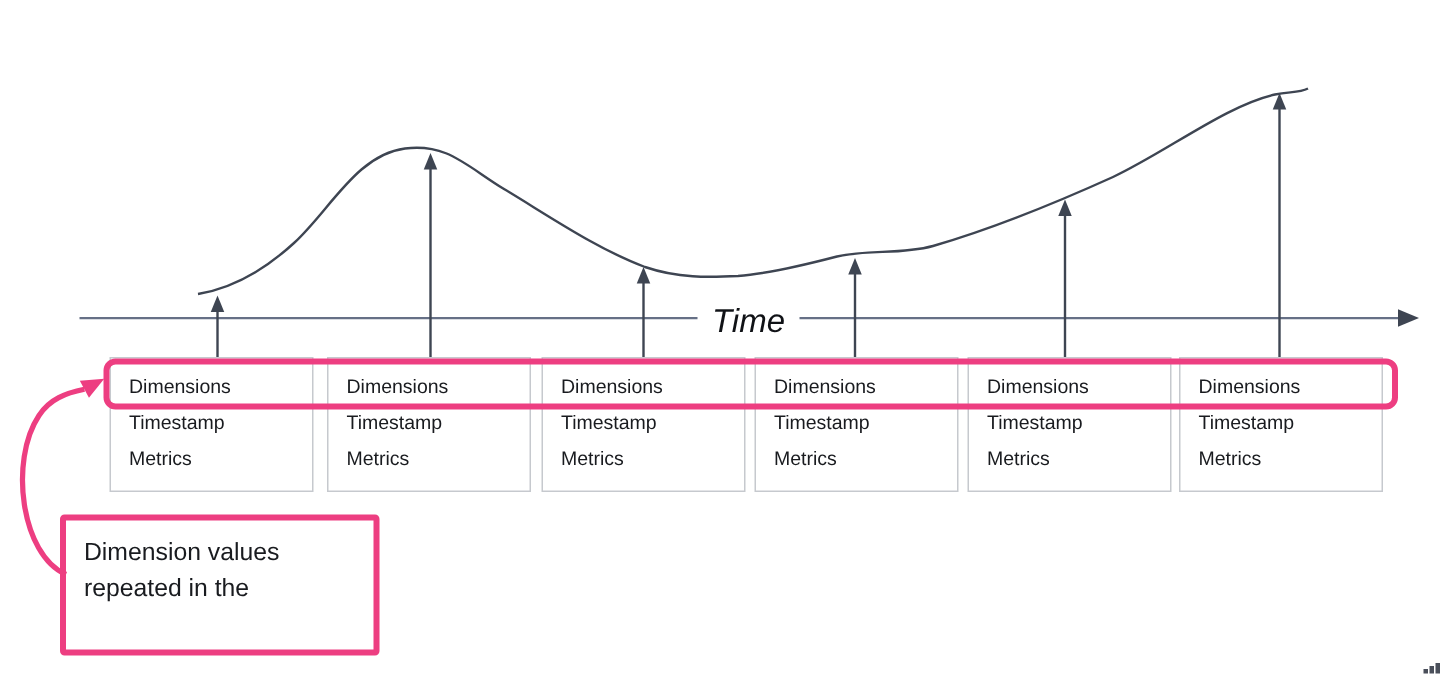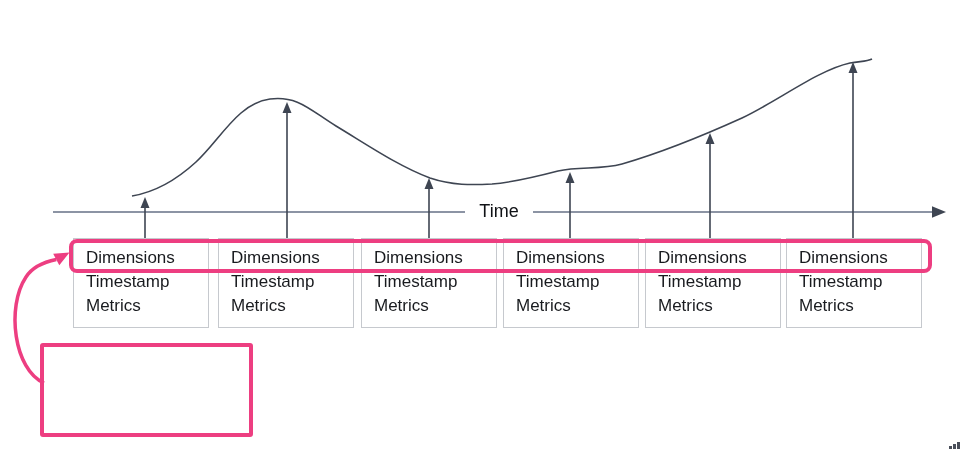--- a/index.html
+++ b/index.html
@@ -12,38 +12,38 @@
   html,body{margin:0;padding:0;background:#ffffff;}
   body{width:964px;height:450px;position:relative;overflow:hidden;
        font-family:"Liberation Sans", sans-serif;color:var(--text);}
   .stage{position:absolute;inset:0;width:964px;height:450px;}
 
   
   .record-box{
     position:absolute;top:238px;width:136px;height:90px;
     background:#fff;border:1.5px solid var(--box-border);
     box-sizing:border-box;padding:7px 0 0 12px;
-    font-size:17px;line-height:24px;color:var(--text);
+    font-size:13px;line-height:24px;color:var(--text);
     z-index:1;
   }
   .b1{left:73px;}  .b2{left:218px;} .b3{left:361px;}
   .b4{left:503px;} .b5{left:645px;} .b6{left:786px;}
   .record-line{white-space:nowrap;}
 
   
   .row-highlight{
     position:absolute;left:69px;top:239px;width:863px;height:34px;
     border:4px solid var(--accent);border-radius:8px;
     box-sizing:border-box;background:transparent;z-index:2;
   }
 
   
   .time-label{
     position:absolute;left:465px;top:201px;width:68px;
-    text-align:center;font-size:18px;color:#101216;z-index:2;
+    text-align:center;font-size:22px;color:#101216;z-index:2;font-style:italic;
   }
 
   
   .callout{
     position:absolute;left:40px;top:343px;width:213px;height:94px;
     border:4px solid var(--accent);border-radius:3px;background:#fff;
     box-sizing:border-box;padding:9px 8px 0 12px;
     font-size:16.5px;line-height:24px;color:var(--text);z-index:2;
   }
 
@@ -91,20 +91,22 @@
     <div class="record-line">Dimensions</div>
     <div class="record-line">Timestamp</div>
     <div class="record-line">Metrics</div>
   </div>
 
   <div class="row-highlight"></div>
 
   <div class="time-label">Time</div>
 
   <div class="callout">
+    <div>Dimension values</div>
+    <div>repeated in the</div>
   </div>
 
   <svg class="overlay" width="964" height="450" viewBox="0 0 964 450">
 
     <path class="curve" d="M132,196 C150,193 172,184 196,162 C220,140 238,103 270,99
          C298,95.5 310,110 336,126 C366,144 398,166 430,178
          C452,185.5 472,185 492,184 C512,182.5 535,177 558,171
          C580,166 600,170 622,164 C660,153 700,137 742,118
          C778,101 818,70 850,63 C860,61 866,62 872,59"></path>
 

